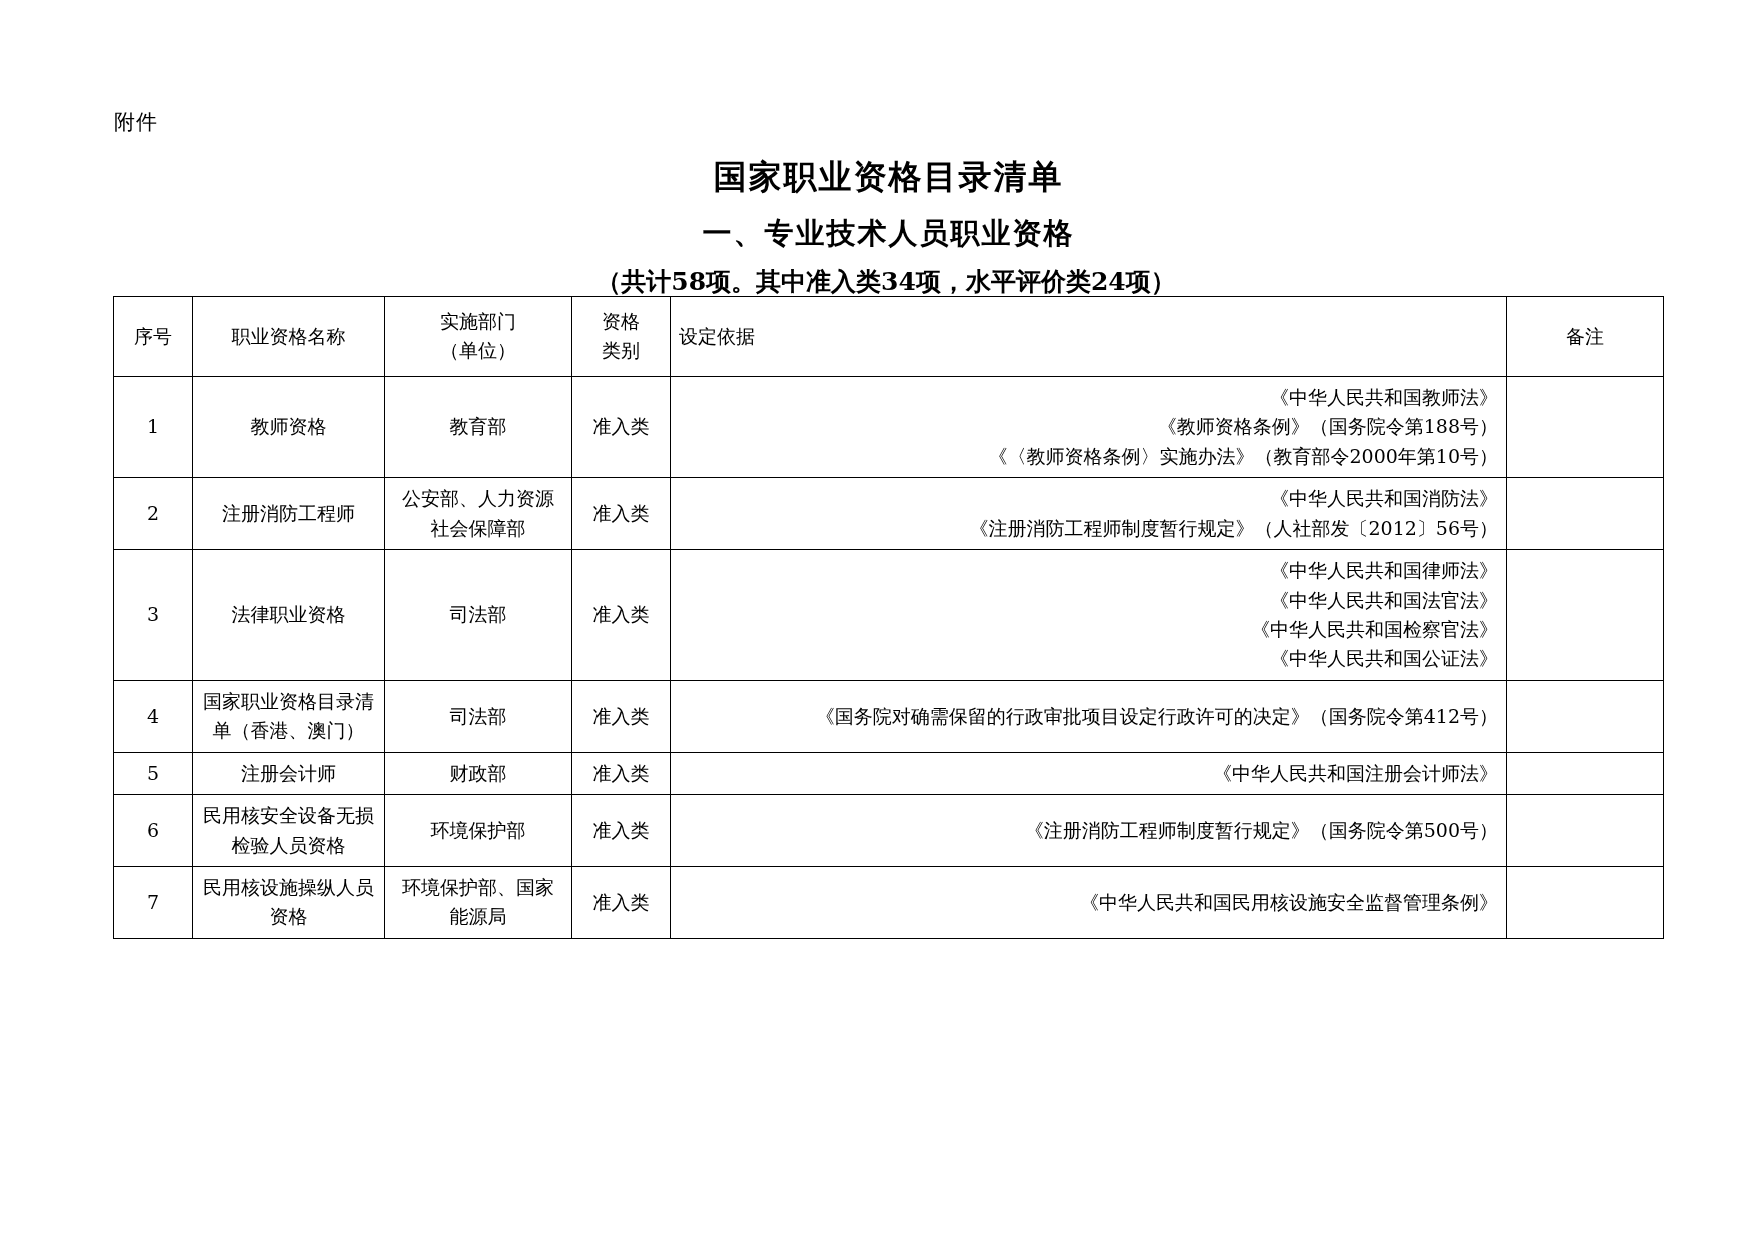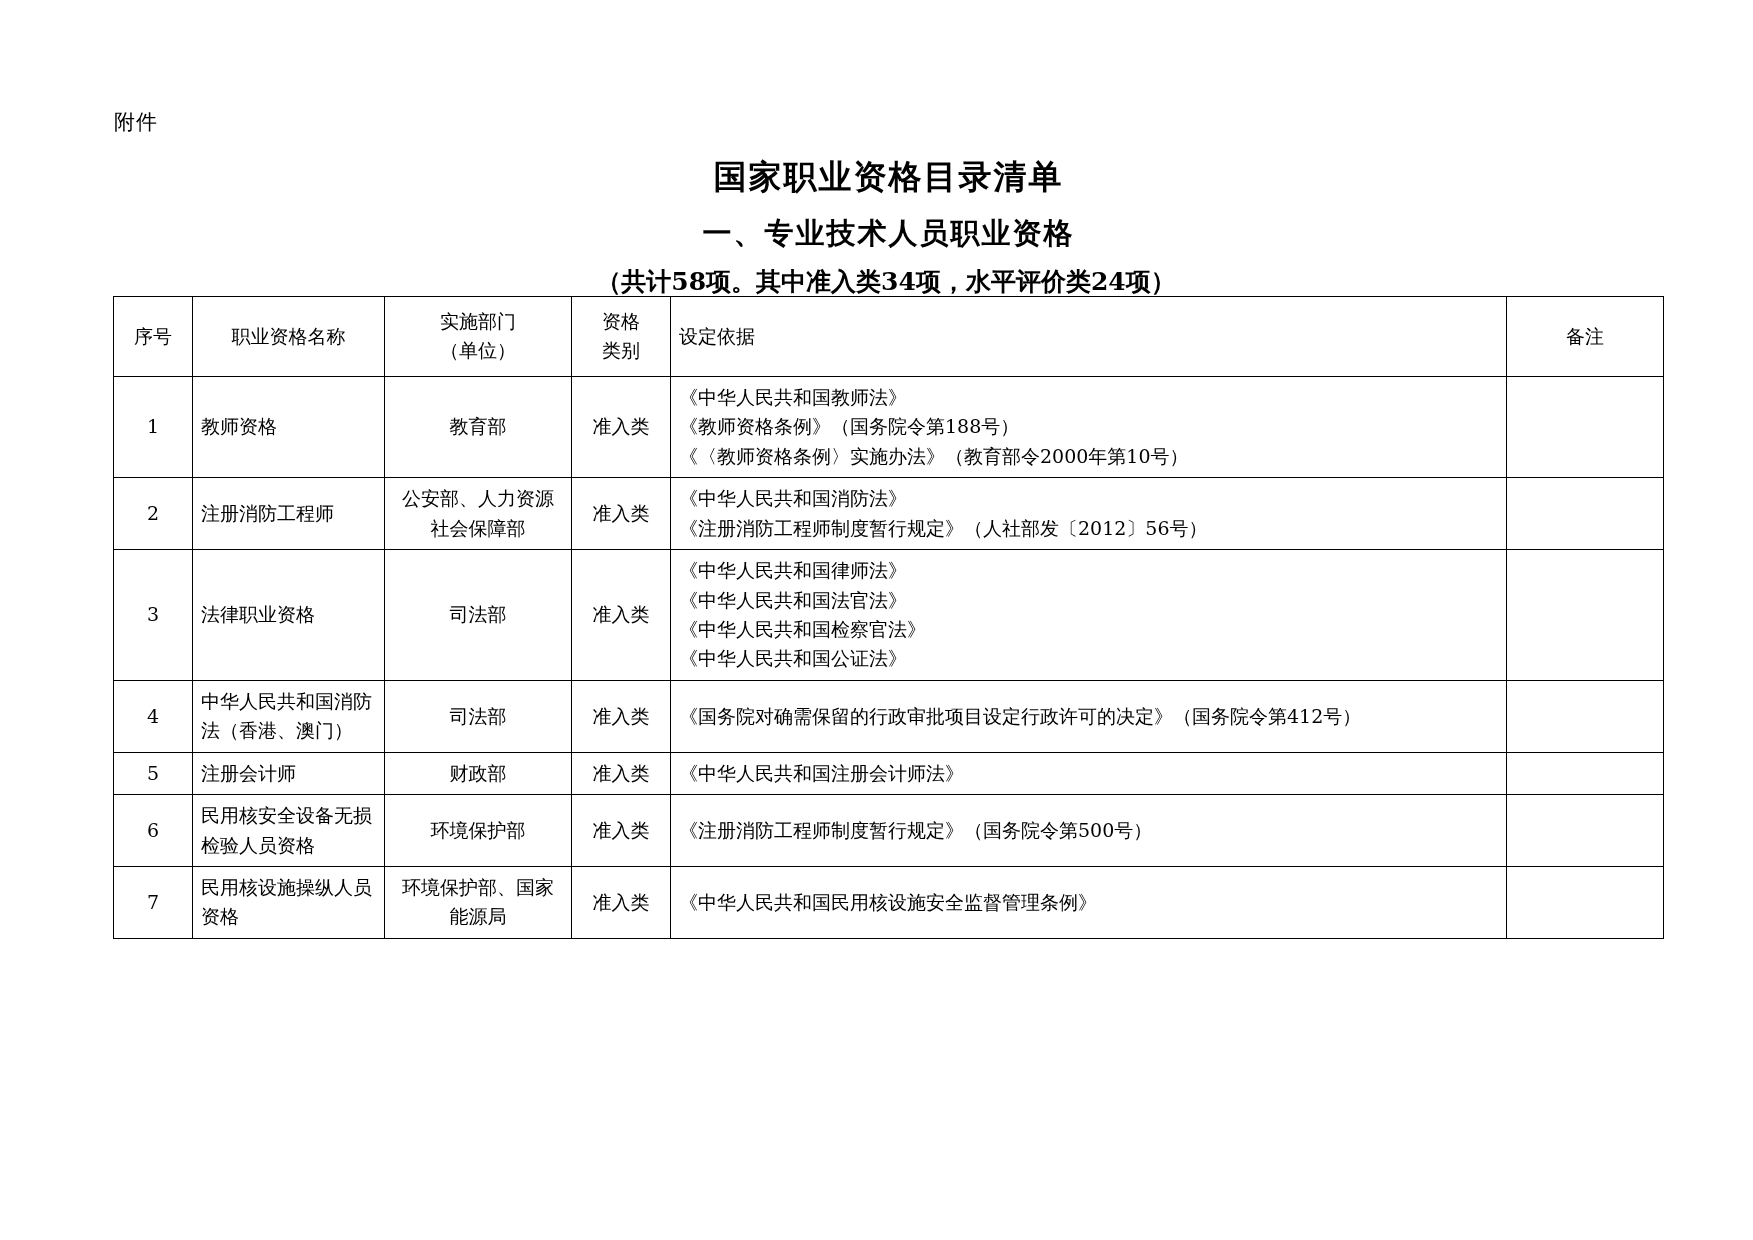--- a/index.html
+++ b/index.html
@@ -77,24 +77,24 @@
     line-height: 1.55;
   }
   table.catalog th {
     text-align: center;
     font-weight: normal;
     font-size: 19px;
     padding-top: 10px;
     padding-bottom: 10px;
   }
   .c-idx { width: 62px; text-align: center; }
-  .c-name { width: 175px; }
+  .c-name { width: 175px; text-align: center; }
   .c-dept { width: 170px; text-align: center; }
   .c-type { width: 82px; text-align: center; }
-  .c-basis { text-align: left; padding-left: 12px; }
+  .c-basis { text-align: right; padding-left: 12px; }
   .c-note { width: 140px; text-align: center; }
   .basis-line { display: block; white-space: nowrap; }
   .nowrap-head { white-space: nowrap; }
 </style>
 </head>
 <body>
 
 <div class="page">
 
   <div class="attachment-label">附件</div>
@@ -158,21 +158,21 @@
           <span class="basis-line">《中华人民共和国律师法》</span>
           <span class="basis-line">《中华人民共和国法官法》</span>
           <span class="basis-line">《中华人民共和国检察官法》</span>
           <span class="basis-line">《中华人民共和国公证法》</span>
         </td>
         <td class="c-note"></td>
       </tr>
 
       <tr>
         <td class="c-idx">4</td>
-        <td class="c-name">中华人民共和国消防法（香港、澳门）</td>
+        <td class="c-name">国家职业资格目录清单（香港、澳门）</td>
         <td class="c-dept">司法部</td>
         <td class="c-type">准入类</td>
         <td class="c-basis">
           <span class="basis-line">《国务院对确需保留的行政审批项目设定行政许可的决定》（国务院令第412号）</span>
         </td>
         <td class="c-note"></td>
       </tr>
 
       <tr>
         <td class="c-idx">5</td>

